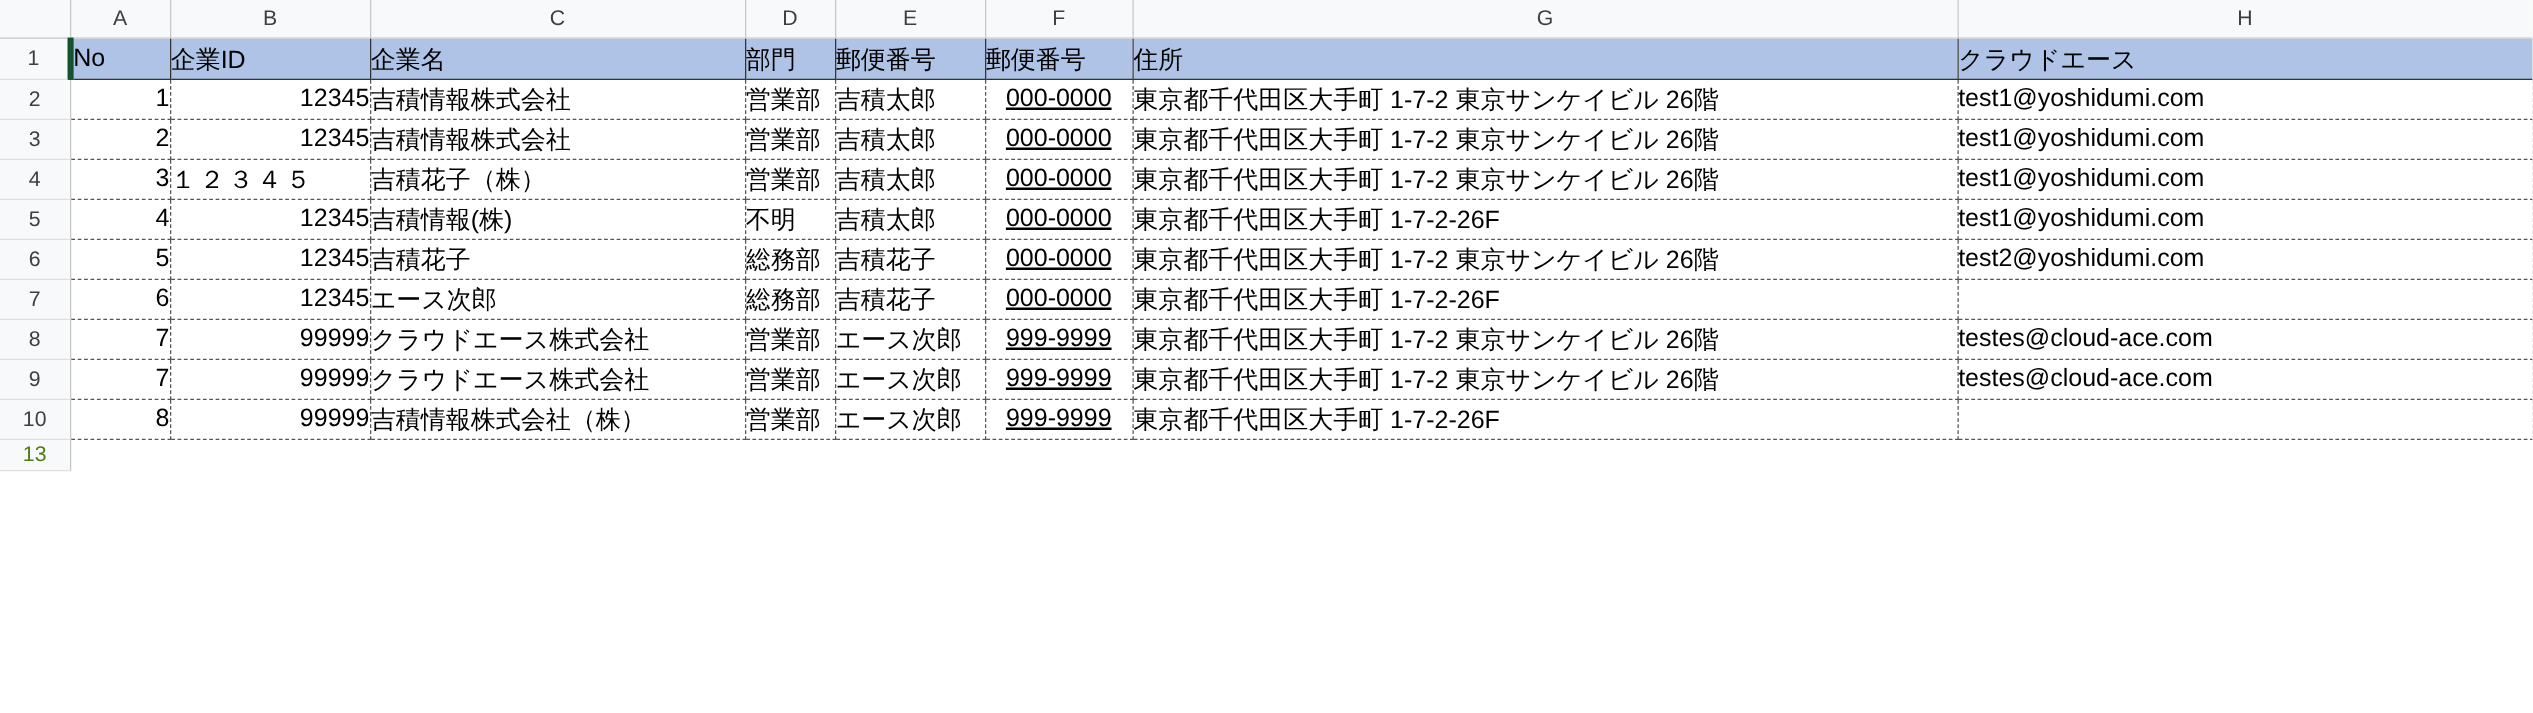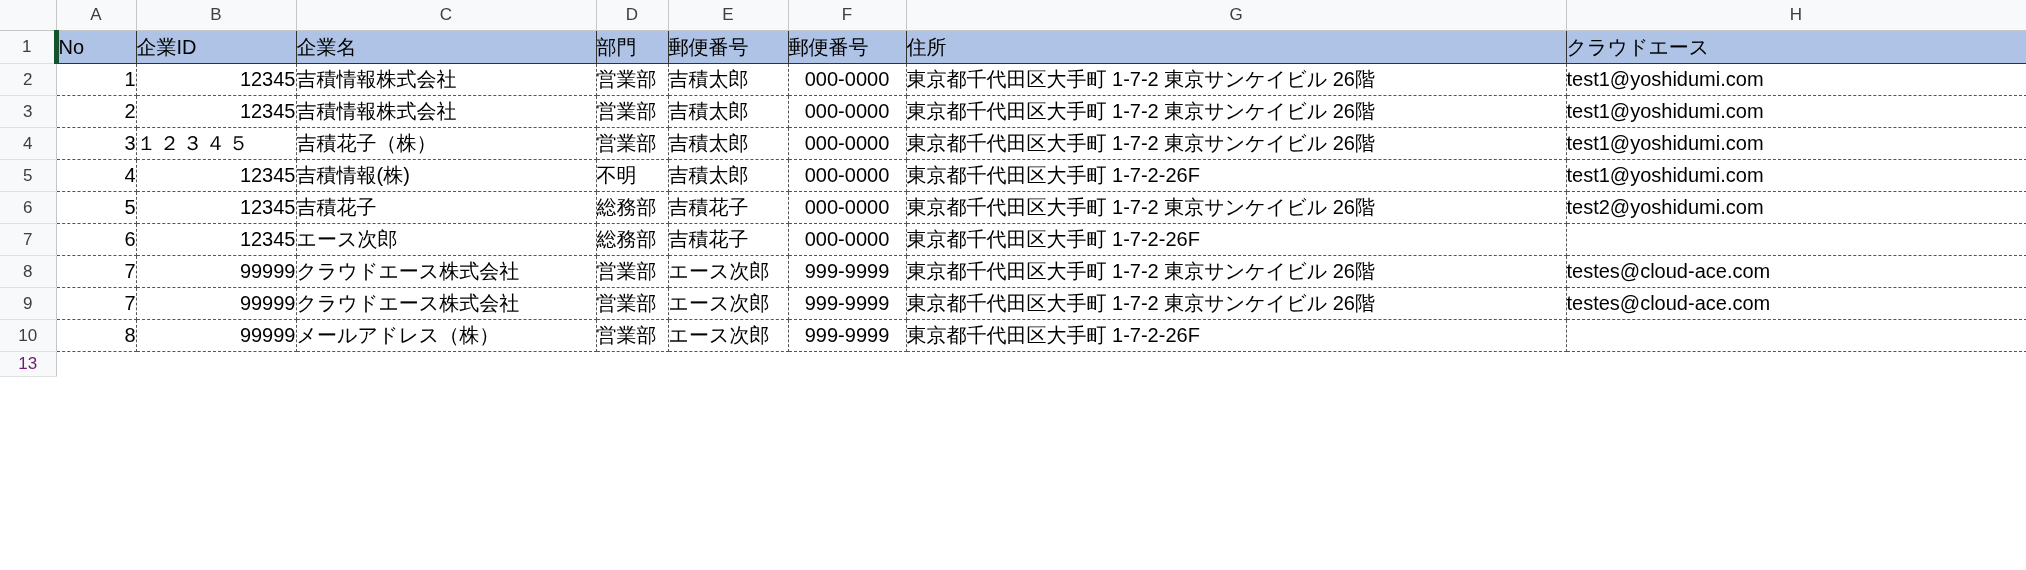--- a/index.html
+++ b/index.html
@@ -60,21 +60,21 @@
     vertical-align: middle;
     font-size: 20px;
     color: #000000;
     padding: 0 5px;
     border-right: 1px dashed #555;
     border-bottom: 1px dashed #555;
     background: #ffffff;
   }
   .cell.solidleft { border-left: 1px solid #333; }
   .cell.num { text-align: right; }
-  .cell.ctr { text-align: center; }
+  .cell.ctr { text-align: center; text-decoration: underline; }
   .header-cell {
     background: #aec3e6;
     font-size: 20px;
     color: #000;
     border-right: 1px solid #333;
     border-bottom: 1px solid #333;
     height: 32px;
     vertical-align: middle;
     padding: 0 5px;
   }
@@ -83,21 +83,21 @@
   .tailrow td {
     height: 24px;
     background: #ffffff;
     border-right: 1px dashed transparent;
     border-bottom: none;
   }
   .tailrow .rowhead {
     background: #f8f9fa;
     border-right: 1px solid #c4c7c5;
     border-bottom: 1px solid #e0e0e0;
-    color: #701a75;
+    color: #4d7c0f;
     font-size: 17px;
     text-align: center;
   }
   .colA { width: 80px; }
   .colB { width: 160px; }
   .colC { width: 300px; }
   .colD { width: 72px; }
   .colE { width: 120px; }
   .colF { width: 118px; }
   .colG { width: 660px; }
@@ -232,21 +232,21 @@
           <td class="cell ">営業部</td>
           <td class="cell ">エース次郎</td>
           <td class="cell ctr">999-9999</td>
           <td class="cell ">東京都千代田区大手町 1-7-2 東京サンケイビル 26階</td>
           <td class="cell ">testes@cloud-ace.com</td>
         </tr>
         <tr>
           <td class="rowhead">10</td>
           <td class="cell num solidleft">8</td>
           <td class="cell num">99999</td>
-          <td class="cell ">メールアドレス（株）</td>
+          <td class="cell ">吉積情報株式会社（株）</td>
           <td class="cell ">営業部</td>
           <td class="cell ">エース次郎</td>
           <td class="cell ctr">999-9999</td>
           <td class="cell ">東京都千代田区大手町 1-7-2-26F</td>
           <td class="cell "></td>
         </tr>
       </tbody>
 
       <tbody>
         <tr class="tailrow">

